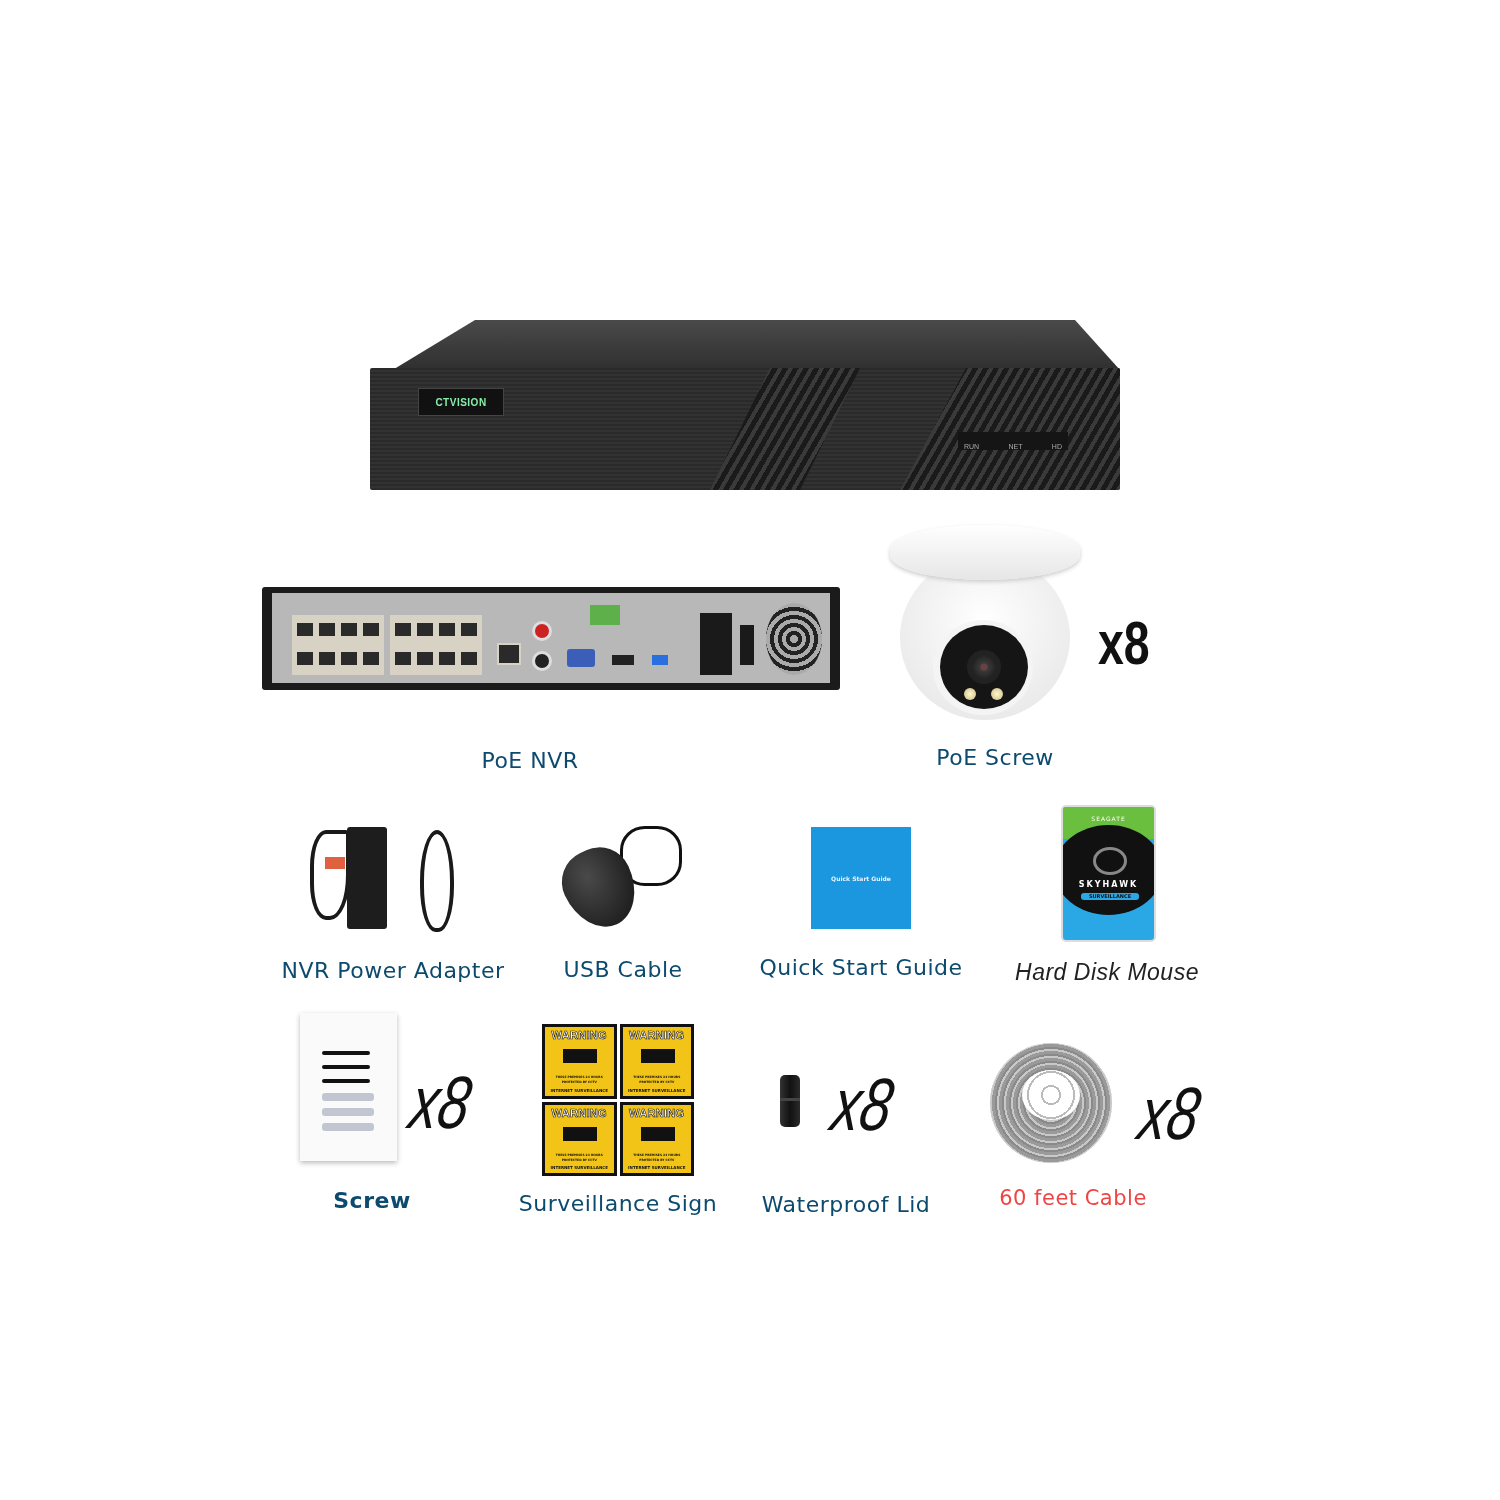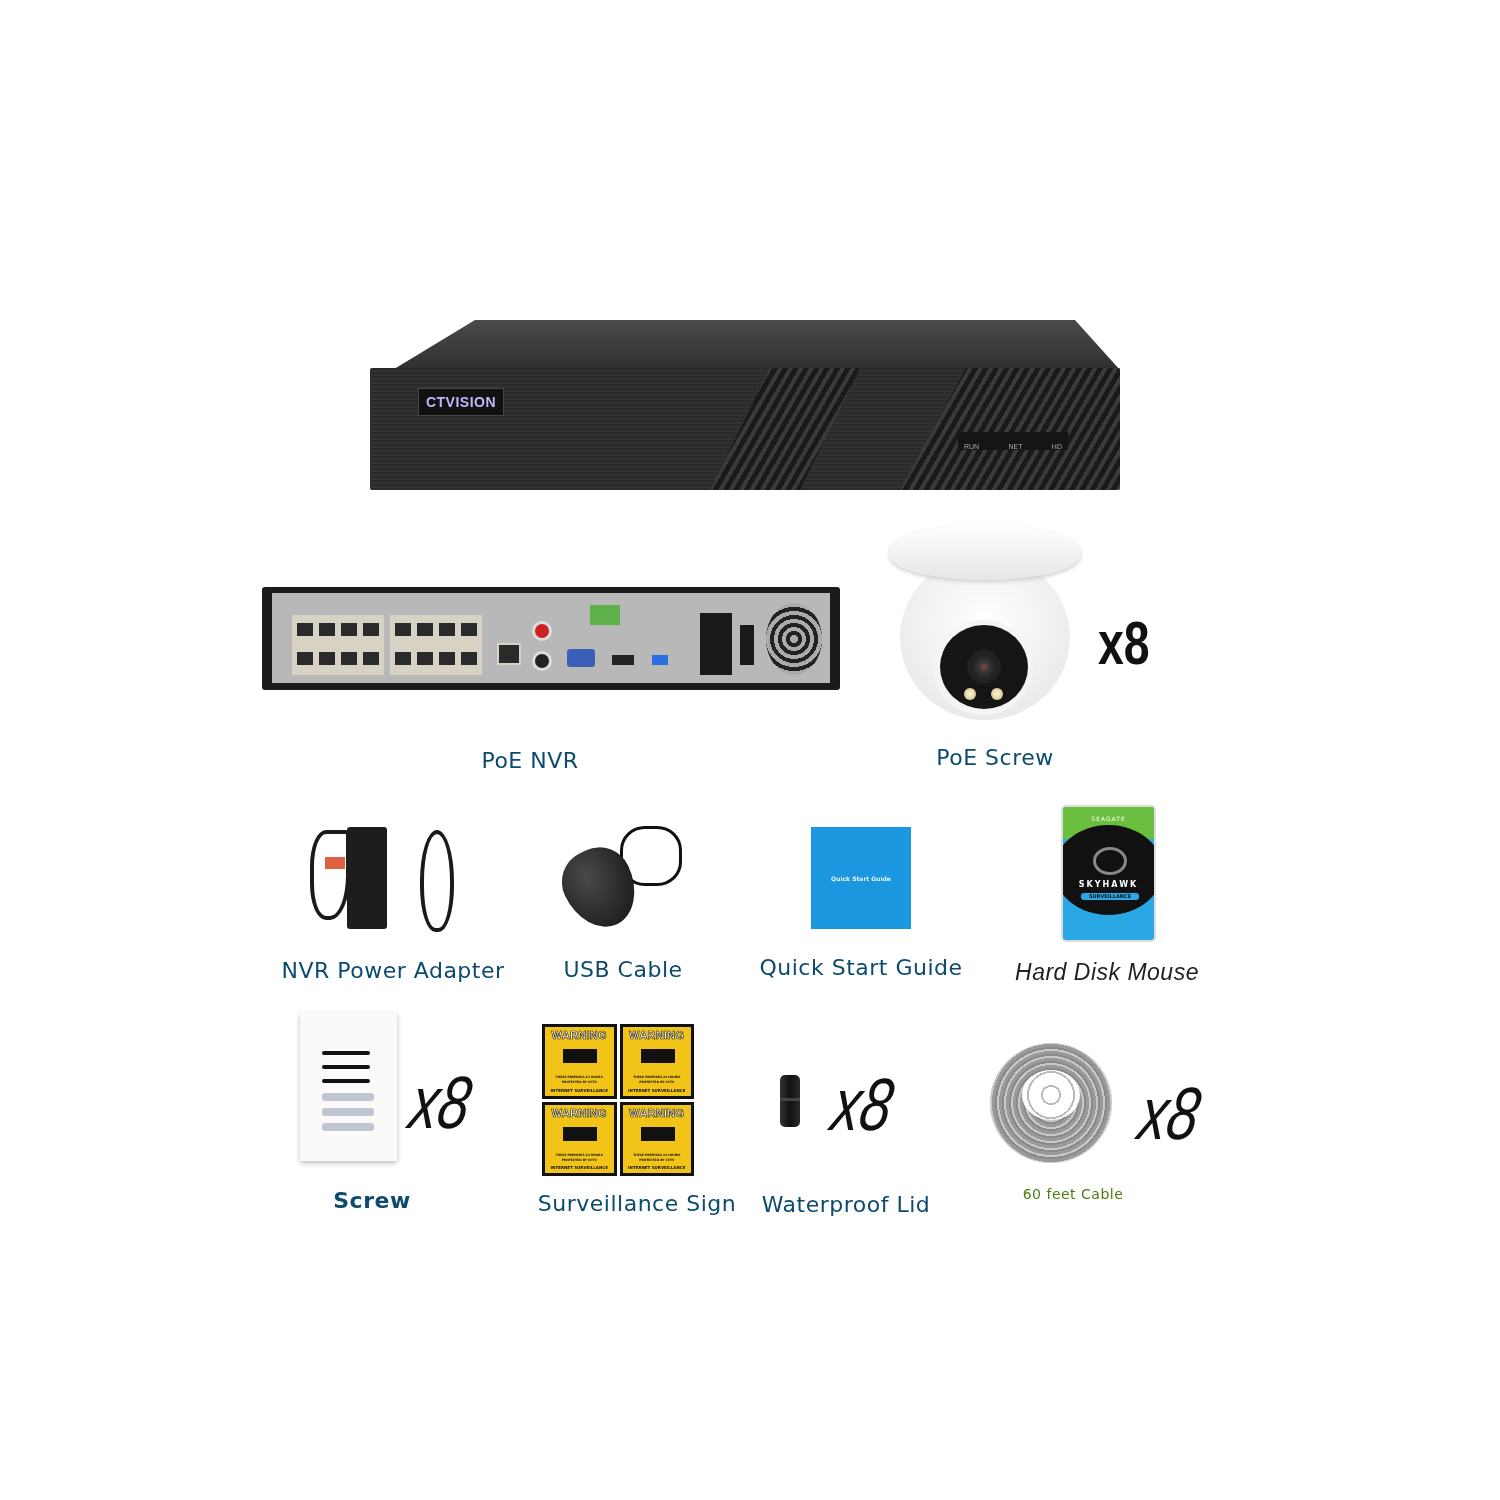--- a/index.html
+++ b/index.html
@@ -1,29 +1,29 @@
 <!DOCTYPE html>
 <html><head>
 <meta charset="utf-8">
 <style>
   html,body{margin:0;padding:0;background:#fff;}
   body{width:1500px;height:1500px;position:relative;overflow:hidden;font-family:"DejaVu Sans","Liberation Sans",sans-serif;}
   .abs{position:absolute;}
   .label{position:absolute;font-size:22px;color:#0c4a6e;white-space:nowrap;letter-spacing:0.5px;transform:translateX(-50%);}
   .label.italic{font-style:italic;font-family:"Liberation Sans",sans-serif;font-size:23px;color:#222;}
-  .label.dark{color:#4d7c0f;font-size:14px;}
+  .label.dark{color:#ef4444;font-size:21px;}
   .qty{position:absolute;font-family:"Liberation Sans",sans-serif;font-style:italic;color:#111;font-size:74px;line-height:1;transform:skewX(-10deg) scaleX(0.75);transform-origin:left top;font-weight:normal;}
   .qty.bold{font-style:normal;font-weight:bold;font-size:62px;transform:scaleX(0.75);}
 
   
   .nvr-front{left:370px;top:320px;width:750px;height:175px;}
   .nvr-top{position:absolute;left:0;top:0;width:750px;height:50px;background:linear-gradient(#4a4a4a,#2f2f2f);clip-path:polygon(3% 100%,14% 0,94% 0,100% 100%);}
   .nvr-face{position:absolute;left:0;top:48px;width:750px;height:122px;background:repeating-linear-gradient(0deg,#2a2a2a 0 2px,#323232 2px 4px);border-radius:2px;overflow:hidden;}
   .nvr-grille{position:absolute;top:0;height:122px;background:repeating-linear-gradient(120deg,#1a1a1a 0 5px,#3a3a3a 5px 9px);}
-  .nvr-logo{position:absolute;left:48px;top:20px;width:84px;height:26px;background:#111;border:1px solid #444;color:#c4b5fd;font-family:"Liberation Sans",sans-serif;font-weight:bold;font-size:14px;display:flex;align-items:center;justify-content:center;letter-spacing:0.5px;}
+  .nvr-logo{position:absolute;left:48px;top:20px;width:84px;height:26px;background:#111;border:1px solid #444;color:#86efac;font-family:"Liberation Sans",sans-serif;font-weight:bold;font-size:10px;display:flex;align-items:center;justify-content:center;letter-spacing:0.5px;}
   .nvr-leds{position:absolute;left:588px;top:64px;width:110px;height:18px;background:#151515;display:flex;justify-content:space-between;align-items:flex-end;padding:0 6px;box-sizing:border-box;font-size:7px;color:#aaa;font-family:"Liberation Sans",sans-serif;}
 
   
   .nvr-back{left:262px;top:587px;width:578px;height:103px;background:#1b1b1b;border-radius:3px;}
   .nvr-back-panel{position:absolute;left:10px;top:6px;width:558px;height:90px;background:#b8b8b8;}
   .port{position:absolute;width:20px;height:17px;background:#2a2a2a;border:2px solid #d8d2c4;box-sizing:border-box;}
   .port-block{position:absolute;background:#d8d2c4;}
 
   
   .camera{left:885px;top:525px;width:200px;height:195px;}
@@ -199,21 +199,21 @@
     <div class="sign-foot">INTERNET SURVEILLANCE</div>
   </div>
   <div class="sign">
     <div class="sign-title">WARNING</div>
     <div class="sign-cam"></div>
     <div class="sign-line" style="top:48px">THESE PREMISES 24 HOURS</div>
     <div class="sign-line" style="top:53px">PROTECTED BY CCTV</div>
     <div class="sign-foot">INTERNET SURVEILLANCE</div>
   </div>
 </div>
-<div class="label" style="left:618px;top:1191px;margin-left:19px;">Surveillance Sign</div>
+<div class="label" style="left:618px;top:1191px;">Surveillance Sign</div>
 
 <div class="abs lid"></div>
 <div class="abs lid-band"></div>
 <div class="qty" style="left:840px;top:1068px;">x8</div>
 <div class="label" style="left:846px;top:1192px;">Waterproof Lid</div>
 
 <div class="abs cable"></div>
 <div class="abs cable-hole"></div>
 <div class="qty" style="left:1147px;top:1077px;">x8</div>
 <div class="label dark" style="left:1073px;top:1186px;">60 feet Cable</div>

